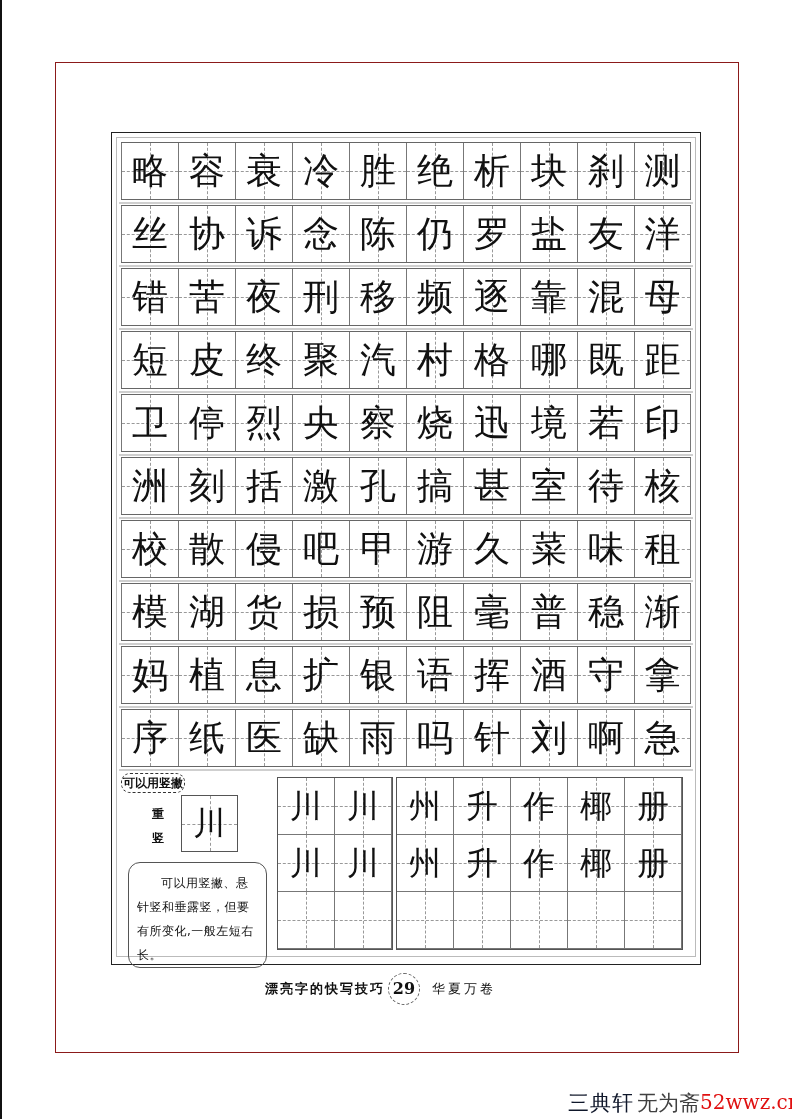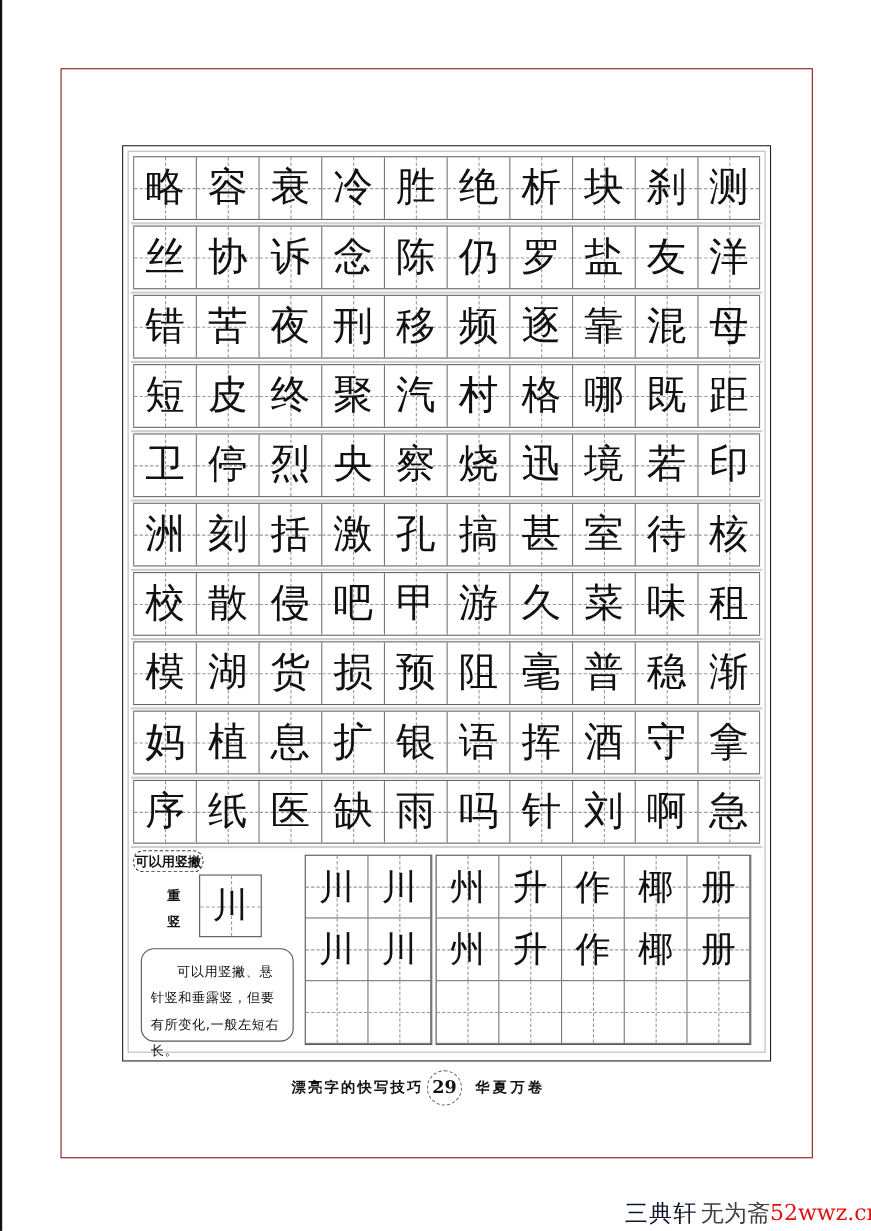--- a/index.html
+++ b/index.html
@@ -22,35 +22,35 @@
   .ch{position:relative;z-index:1;display:block;text-align:center;line-height:56px;
       font-size:36px;color:#111;font-family:"DejaVu Serif",serif;}
   .tip-label{position:absolute;left:121px;top:773px;width:64px;height:20px;border:1px dashed #333;
       border-radius:9px;box-sizing:border-box;font-size:12px;font-weight:bold;text-align:center;
       line-height:18px;font-family:"DejaVu Sans",sans-serif;}
   .stroke-char{position:absolute;left:152px;font-size:12px;font-weight:bold;font-family:"DejaVu Sans",sans-serif;}
   .example-cell{position:absolute;left:181px;top:795px;width:57px;height:57px;border:1px solid #555;box-sizing:border-box;}
   .example-cell::before{content:"";position:absolute;left:50%;top:0;bottom:0;border-left:1px dashed #999;}
   .example-cell::after{content:"";position:absolute;top:50%;left:0;right:0;border-top:1px dashed #999;}
   .example-cell .ch{line-height:55px;font-size:32px;}
-  .callout{position:absolute;left:128px;top:862px;width:139px;height:85px;border:1px solid #555;
+  .callout{position:absolute;left:128px;top:862px;width:139px;height:106px;border:1px solid #555;
       border-radius:12px;box-sizing:border-box;padding:8px 6px 18px 8px;font-size:12px;line-height:24px;
       text-indent:2em;font-family:"DejaVu Sans",sans-serif;letter-spacing:0.5px;}
   .pgrid{position:absolute;top:777px;display:grid;border:1px solid #555;box-sizing:border-box;}
   .pgrid.left{left:277px;grid-template-columns:repeat(2,57px);grid-template-rows:repeat(3,57px);}
   .pgrid.right{left:396px;grid-template-columns:repeat(5,57px);grid-template-rows:repeat(3,57px);}
   .pc{position:relative;border-right:1px solid #777;border-bottom:1px solid #777;box-sizing:border-box;}
   .pc::before{content:"";position:absolute;left:50%;top:0;bottom:0;border-left:1px dashed #999;}
   .pc::after{content:"";position:absolute;top:50%;left:0;right:0;border-top:1px dashed #999;}
   .pc .ch{line-height:56px;font-size:32px;}
   .footer-title{position:absolute;left:265px;top:980px;font-size:13px;font-weight:bold;letter-spacing:2px;
       font-family:Liberation Sans, sans-serif;}
   .page-num{position:absolute;left:388px;top:973px;width:32px;height:32px;border:1px dashed #666;border-radius:50%;
       box-sizing:border-box;text-align:center;line-height:30px;font-size:16px;font-weight:bold;}
-  .footer-pub{position:absolute;left:432px;top:980px;font-size:13px;font-weight:bold;letter-spacing:3px;
+  .footer-pub{position:absolute;left:432px;top:980px;font-size:13px;font-weight:normal;letter-spacing:3px;
       font-family:"DejaVu Sans",sans-serif;}
   .wm-gray{position:absolute;left:568px;top:1089px;font-size:21px;color:#0f172a;letter-spacing:1px;}
   .wm-red{position:absolute;left:637px;top:1089px;font-size:21px;color:#404040;}
   .wm-url{position:absolute;left:700px;top:1090px;font-size:20px;color:#e01010;font-family:"DejaVu Serif",serif;}
 </style>
 </head>
 <body>
 
 <div class="edge"></div>
 <div class="red-border"></div>

